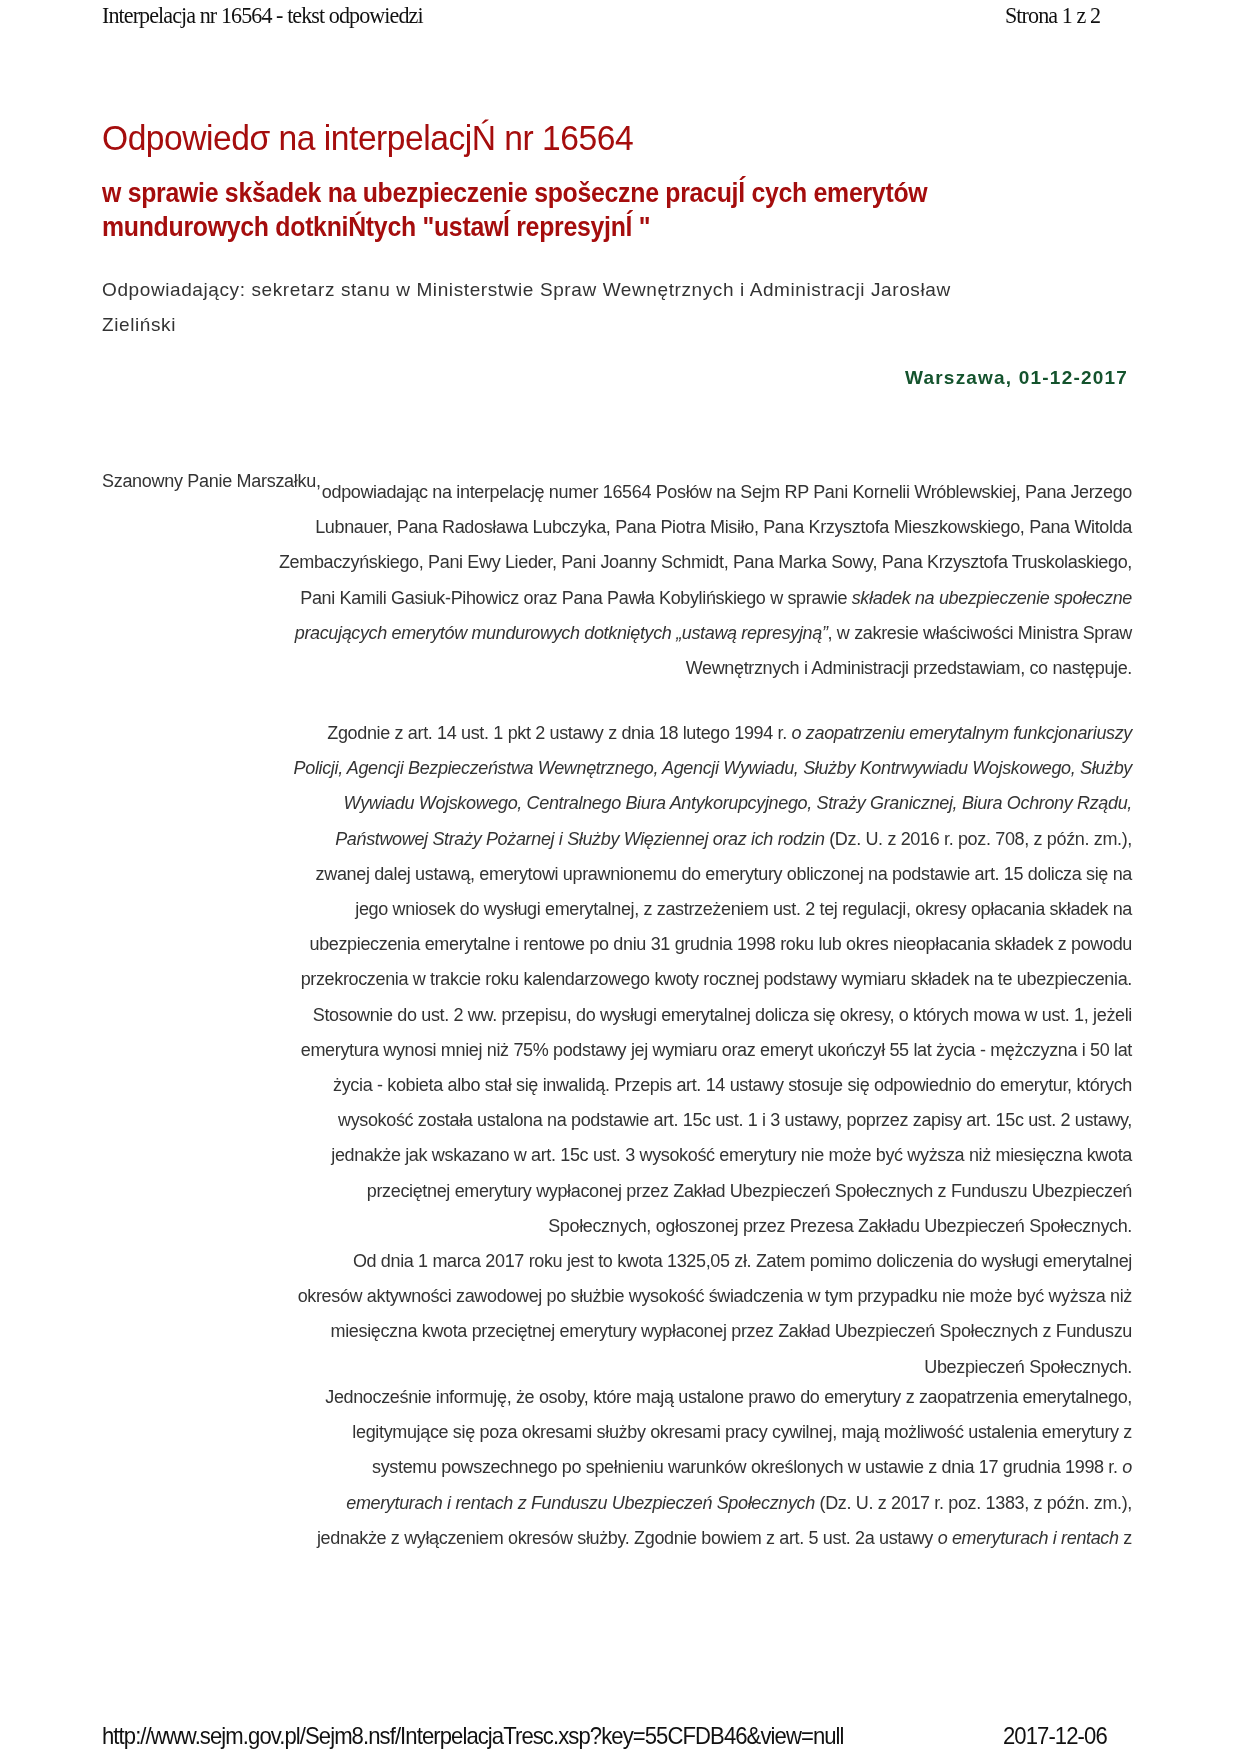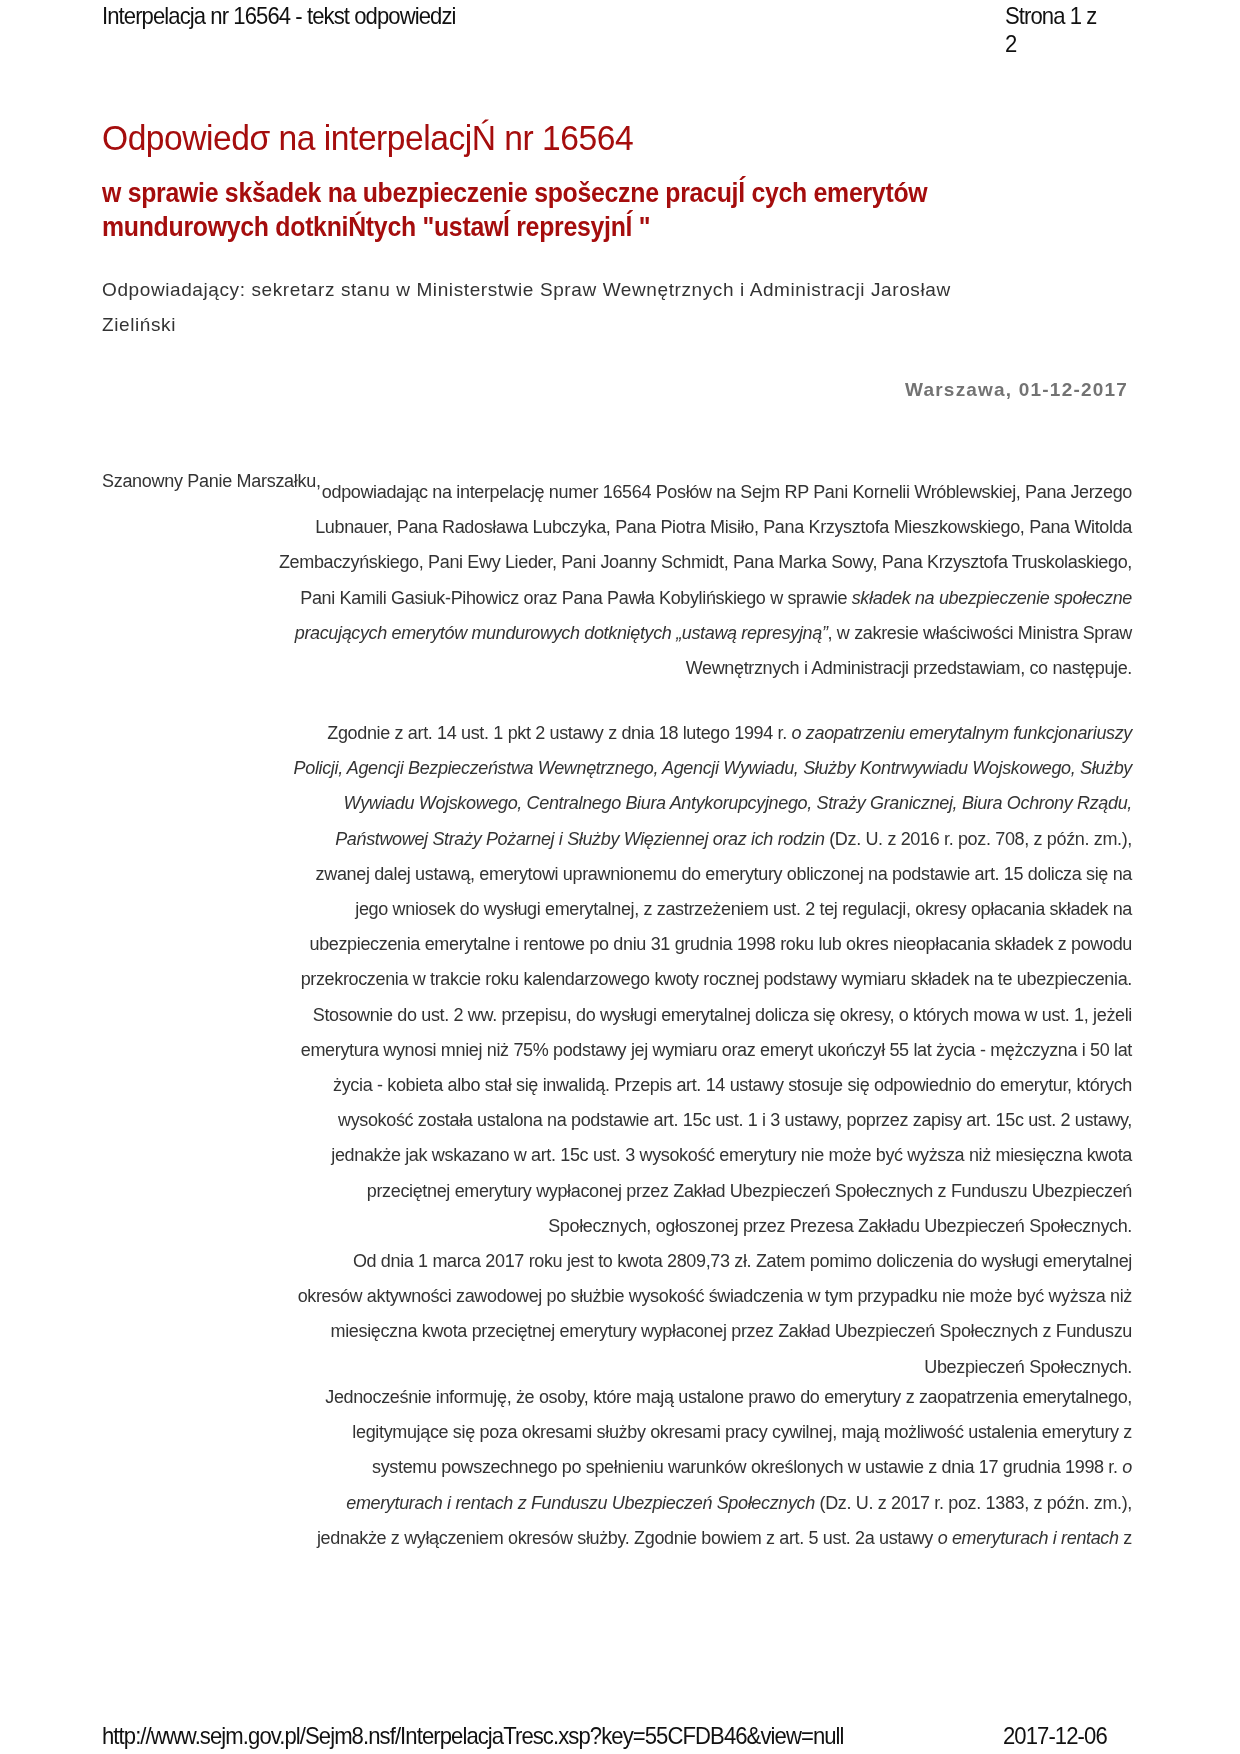--- a/index.html
+++ b/index.html
@@ -1,24 +1,24 @@
 <!DOCTYPE html>
 <html><head>
 <meta charset="utf-8">
 <style>
   html, body { margin: 0; padding: 0; background: #ffffff; }
   body { width: 1240px; height: 1754px; position: relative; overflow: hidden;
          font-family: "Liberation Sans", "DejaVu Sans", sans-serif; color: #333333; }
-  .hdr { position: absolute; top: 0; left: 0; width: 1116px; height: 30px; }
+  .hdr { position: absolute; top: 0; left: 0; width: 1116px; height: 30px; font-family: Liberation Serif, serif; }
   .hdr-left { position: absolute; left: 102px; top: 2px; font-size: 24px; color: #111; letter-spacing: -1px; transform: scaleX(0.92); transform-origin: left; }
   .hdr-right { position: absolute; left: 1005px; top: 2px; font-size: 24px; color: #111; letter-spacing: -1px; transform: scaleX(0.92); transform-origin: left; }
   .title { position: absolute; left: 102px; top: 118px; font-size: 35px; color: #a50d0d; letter-spacing: -0.5px; margin: 0; font-weight: normal; transform: scaleX(0.96); transform-origin: left; }
   .subtitle { position: absolute; left: 102px; top: 176px; width: 1000px; font-size: 27px; line-height: 34px; color: #a50d0d; margin: 0; font-weight: bold; letter-spacing: -0.3px; transform: scaleX(0.92); transform-origin: left; }
   .responder { position: absolute; left: 102px; top: 272px; width: 1020px; font-size: 19px; line-height: 35px; font-weight: normal; color: #333; letter-spacing: 0.6px; }
-  .place-date { position: absolute; right: 112px; top: 379px; font-size: 19px; font-weight: bold; color: #737373; letter-spacing: 1.2px; }
+  .place-date { position: absolute; right: 112px; top: 367px; font-size: 19px; font-weight: bold; color: #14532d; letter-spacing: 1.2px; }
   .greeting { position: absolute; left: 102px; top: 423px; font-size: 18px; color: #333; letter-spacing: -0.3px; margin-top: 48px; }
   .body-text { position: absolute; left: 102px; width: 1030px; font-size: 18px; line-height: 35.2px; color: #333; letter-spacing: -0.35px; margin: 0; text-align: right; }
   .p1 { top: 475px; }
   .p2 { top: 716px; }
   .p3 { top: 1380px; }
   .body-text em { font-style: italic; }
   .ftr-left { position: absolute; left: 102px; top: 1722px; font-size: 24px; color: #111; letter-spacing: -1px; transform: scaleX(0.92); transform-origin: left; }
   .ftr-right { position: absolute; left: 1003px; top: 1722px; font-size: 24px; color: #111; letter-spacing: -1px; transform: scaleX(0.92); transform-origin: left; }
   .line { display: block; white-space: nowrap; }
 </style>
@@ -63,21 +63,21 @@
     <span class="line"><span>jego wniosek do wysługi emerytalnej, z zastrzeżeniem ust. 2 tej regulacji, okresy opłacania składek na</span></span>
     <span class="line"><span>ubezpieczenia emerytalne i rentowe po dniu 31 grudnia 1998 roku lub okres nieopłacania składek z powodu</span></span>
     <span class="line"><span>przekroczenia w trakcie roku kalendarzowego kwoty rocznej podstawy wymiaru składek na te ubezpieczenia.</span></span>
     <span class="line"><span>Stosownie do ust. 2 ww. przepisu, do wysługi emerytalnej dolicza się okresy, o których mowa w ust. 1, jeżeli</span></span>
     <span class="line"><span>emerytura wynosi mniej niż 75% podstawy jej wymiaru oraz emeryt ukończył 55 lat życia - mężczyzna i 50 lat</span></span>
     <span class="line"><span>życia - kobieta albo stał się inwalidą. Przepis art. 14 ustawy stosuje się odpowiednio do emerytur, których</span></span>
     <span class="line"><span>wysokość została ustalona na podstawie art. 15c ust. 1 i 3 ustawy, poprzez zapisy art. 15c ust. 2 ustawy,</span></span>
     <span class="line"><span>jednakże jak wskazano w art. 15c ust. 3 wysokość emerytury nie może być wyższa niż miesięczna kwota</span></span>
     <span class="line"><span>przeciętnej emerytury wypłaconej przez Zakład Ubezpieczeń Społecznych z Funduszu Ubezpieczeń</span></span>
     <span class="line"><span>Społecznych, ogłoszonej przez Prezesa Zakładu Ubezpieczeń Społecznych.</span></span>
-    <span class="line"><span>Od dnia 1 marca 2017 roku jest to kwota 2809,73 zł. Zatem pomimo doliczenia do wysługi emerytalnej</span></span>
+    <span class="line"><span>Od dnia 1 marca 2017 roku jest to kwota 1325,05 zł. Zatem pomimo doliczenia do wysługi emerytalnej</span></span>
     <span class="line"><span>okresów aktywności zawodowej po służbie wysokość świadczenia w tym przypadku nie może być wyższa niż</span></span>
     <span class="line"><span>miesięczna kwota przeciętnej emerytury wypłaconej przez Zakład Ubezpieczeń Społecznych z Funduszu</span></span>
     <span class="line"><span>Ubezpieczeń Społecznych.</span></span>
   </div>
 <div class="body-text p3">
     <span class="line"><span>Jednocześnie informuję, że osoby, które mają ustalone prawo do emerytury z zaopatrzenia emerytalnego,</span></span>
     <span class="line"><span>legitymujące się poza okresami służby okresami pracy cywilnej, mają możliwość ustalenia emerytury z</span></span>
     <span class="line"><span>systemu powszechnego po spełnieniu warunków określonych w ustawie z dnia 17 grudnia 1998 r. </span><em>o</em></span>
     <span class="line"><em>emeryturach i rentach z Funduszu Ubezpieczeń Społecznych</em><span> (Dz. U. z 2017 r. poz. 1383, z późn. zm.),</span></span>
     <span class="line"><span>jednakże z wyłączeniem okresów służby. Zgodnie bowiem z art. 5 ust. 2a ustawy </span><em>o emeryturach i rentach</em><span> z</span></span>

